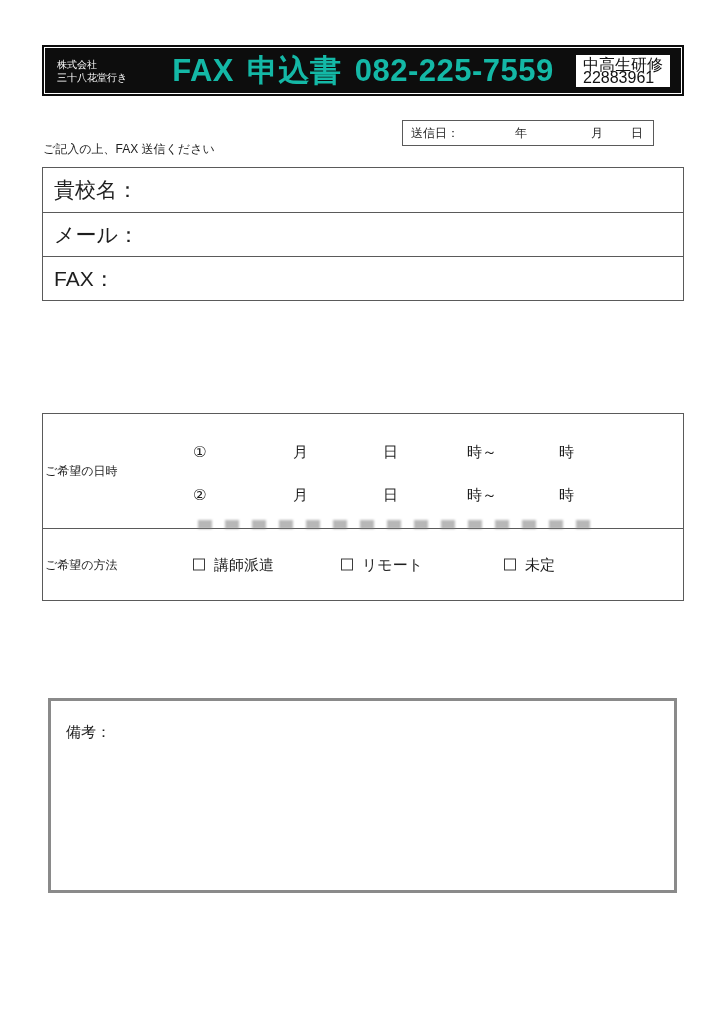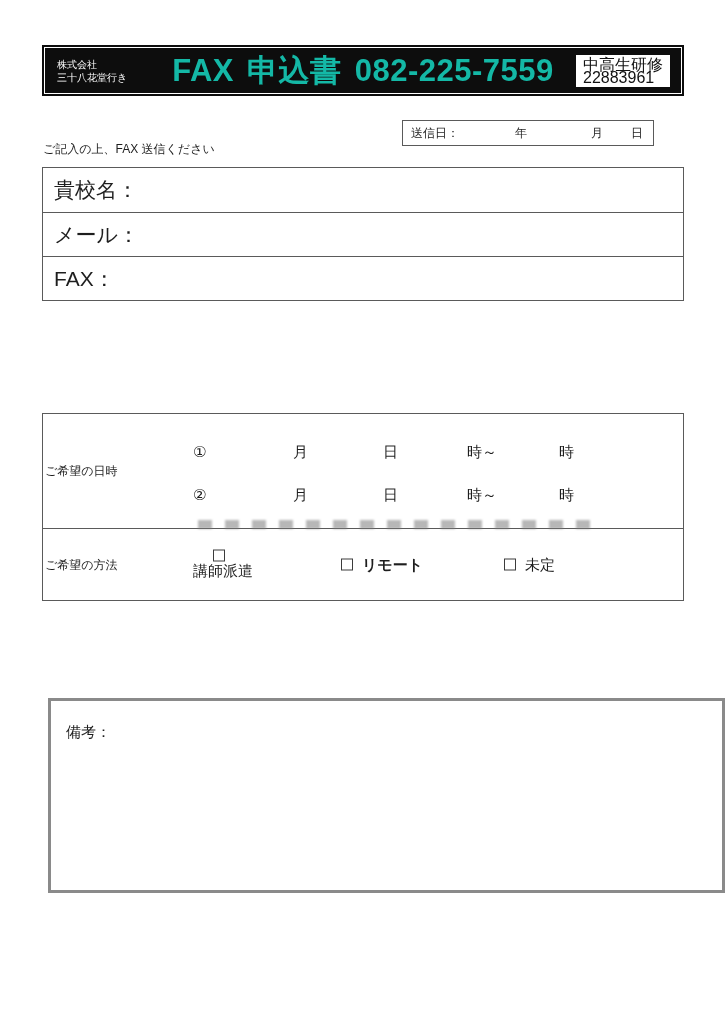--- a/index.html
+++ b/index.html
@@ -83,34 +83,34 @@
   .rt-divider { border-top:1px solid #5a5a5a; position:relative; }
   .watermark {
     position:absolute; left:155px; top:106px; width:392px; height:9px; z-index:2;
     background:repeating-linear-gradient(90deg, rgba(125,125,125,0.55) 0 14px, rgba(255,255,255,0) 14px 27px);
     filter:blur(1px);
   }
 
   .mt-section { position:relative; height:71px; }
   .method { position:absolute; top:50%; transform:translateY(-50%);
     display:flex; align-items:center; font-size:15px; white-space:nowrap; }
-  .method-1 { left:150px;flex-direction:column; }
-  .method-2 { left:298px;font-weight:bold; }
+  .method-1 { left:150px; }
+  .method-2 { left:298px; }
   .method-3 { left:415px;margin-left:46px; }
   .checkbox {
     display:inline-block; width:12px; height:12px;
     border:1.5px solid #3c3c3c; margin-right:9px; background:#ffffff;
   }
 
   
   .notes { position:absolute; left:44px; top:626px; font-size:13.5px; line-height:24px; }
 
   
   .remarks-box {
-    position:absolute; left:48px; top:698px; width:677px; height:195px;
+    position:absolute; left:48px; top:698px; width:629px; height:195px;
     border:3px solid #8a8a8a; background:#ffffff;
   }
   .remarks-label { position:absolute; left:15px; top:22px; font-size:15px; }
   .remarks-area { position:absolute; inset:0; }
 </style>
 </head>
 <body>
 
 <div class="page">
 

